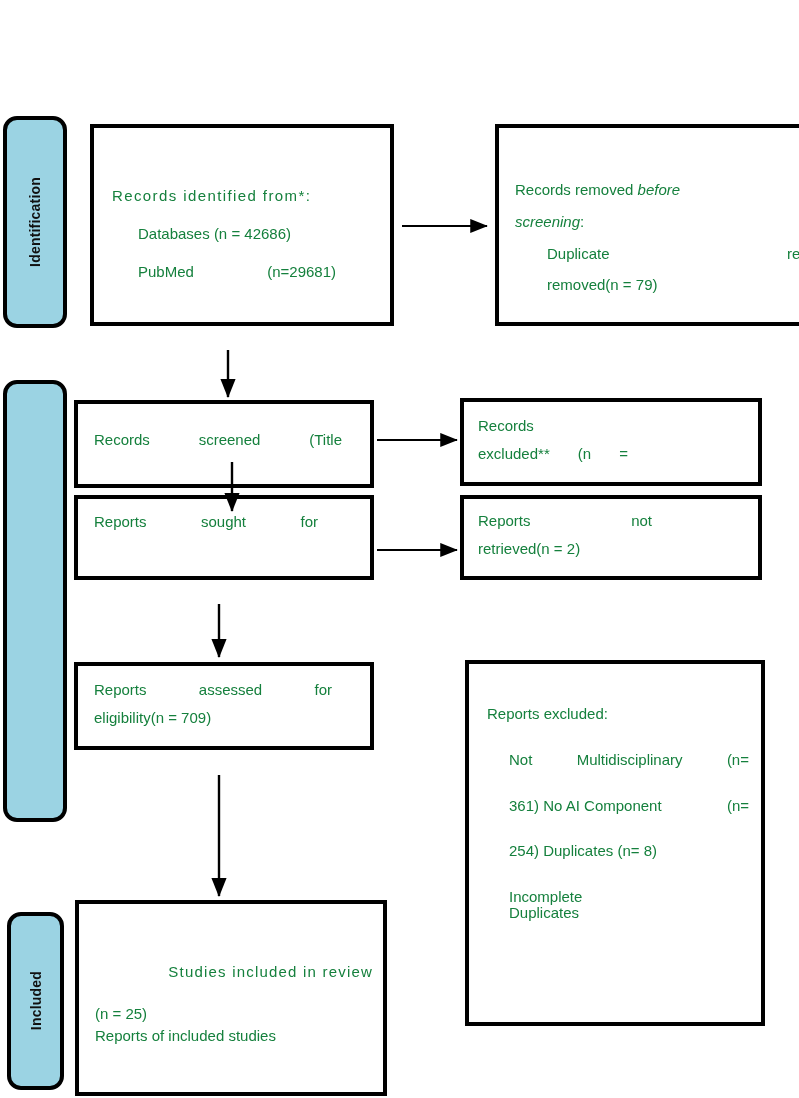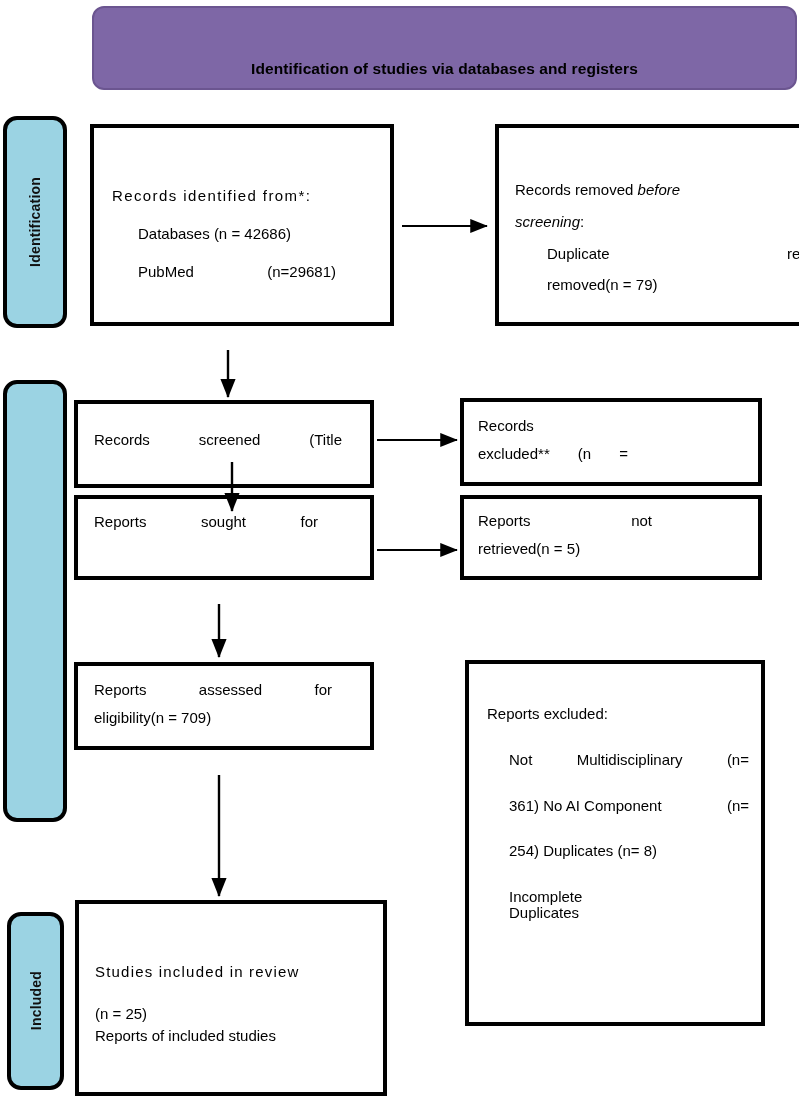--- a/index.html
+++ b/index.html
@@ -72,21 +72,21 @@
     background: #ffffff;
     border: 4px solid #000000;
     box-sizing: border-box;
     overflow: hidden;
   }
   .box .lines {
     position: absolute;
     left: 18px;
     right: 8px;
     font-size: 15px;
-    color: #000000;
+    color: #15803d;
     line-height: 1.05;
   }
   .ln {
     white-space: nowrap;
     margin: 0;
   }
   .ln.justify {
     display: flex;
     justify-content: space-between;
   }
@@ -129,40 +129,37 @@
   #box-reports-excluded .lines { top: 42px; left: 18px; right: 12px; }
   #box-reports-excluded .ln { margin-bottom: 30px; }
   #box-reports-excluded .ln.last { margin-bottom: 0; }
   #box-reports-excluded .indent { padding-left: 22px; }
 
   
   #box-studies-included { left: 75px; top: 900px; width: 312px; height: 196px; }
   #box-studies-included .lines { top: 60px; left: 16px; right: 10px; }
   #box-studies-included .ln { margin-bottom: 26px; }
   #box-studies-included .ln.tight { margin-bottom: 6px; }
-  #box-studies-included .ln.sp1 { letter-spacing: 1.2px; }
+  #box-studies-included .ln.sp1 { letter-spacing: 1.2px; text-align: right; }
 
   
   #arrows {
     position: absolute;
     left: 0;
     top: 0;
     width: 799px;
     height: 1098px;
     pointer-events: none;
   }
 </style>
 </head>
 <body>
 
 <div id="diagram">
 
-  <div class="banner">
-    <span class="banner-text">Identification of studies via databases and registers</span>
-  </div>
 
   <div class="stage" id="stage-identification">
     <span class="stage-label">Identification</span>
   </div>
   <div class="stage" id="stage-screening">
     <span class="stage-label"></span>
   </div>
   <div class="stage" id="stage-included">
     <span class="stage-label">Included</span>
   </div>
@@ -224,21 +221,21 @@
       </div>
     </div>
   </div>
 
   <div class="box" id="box-reports-not-retrieved">
     <div class="lines">
       <div class="ln justify" style="padding-right:96px;">
         <span>Reports</span>
         <span>not</span>
       </div>
-      <div class="ln">retrieved(n = 5)</div>
+      <div class="ln">retrieved(n = 2)</div>
     </div>
   </div>
 
   <div class="box" id="box-reports-assessed">
     <div class="lines">
       <div class="ln justify" style="padding-right:28px;">
         <span>Reports</span>
         <span>assessed</span>
         <span>for</span>
       </div>

